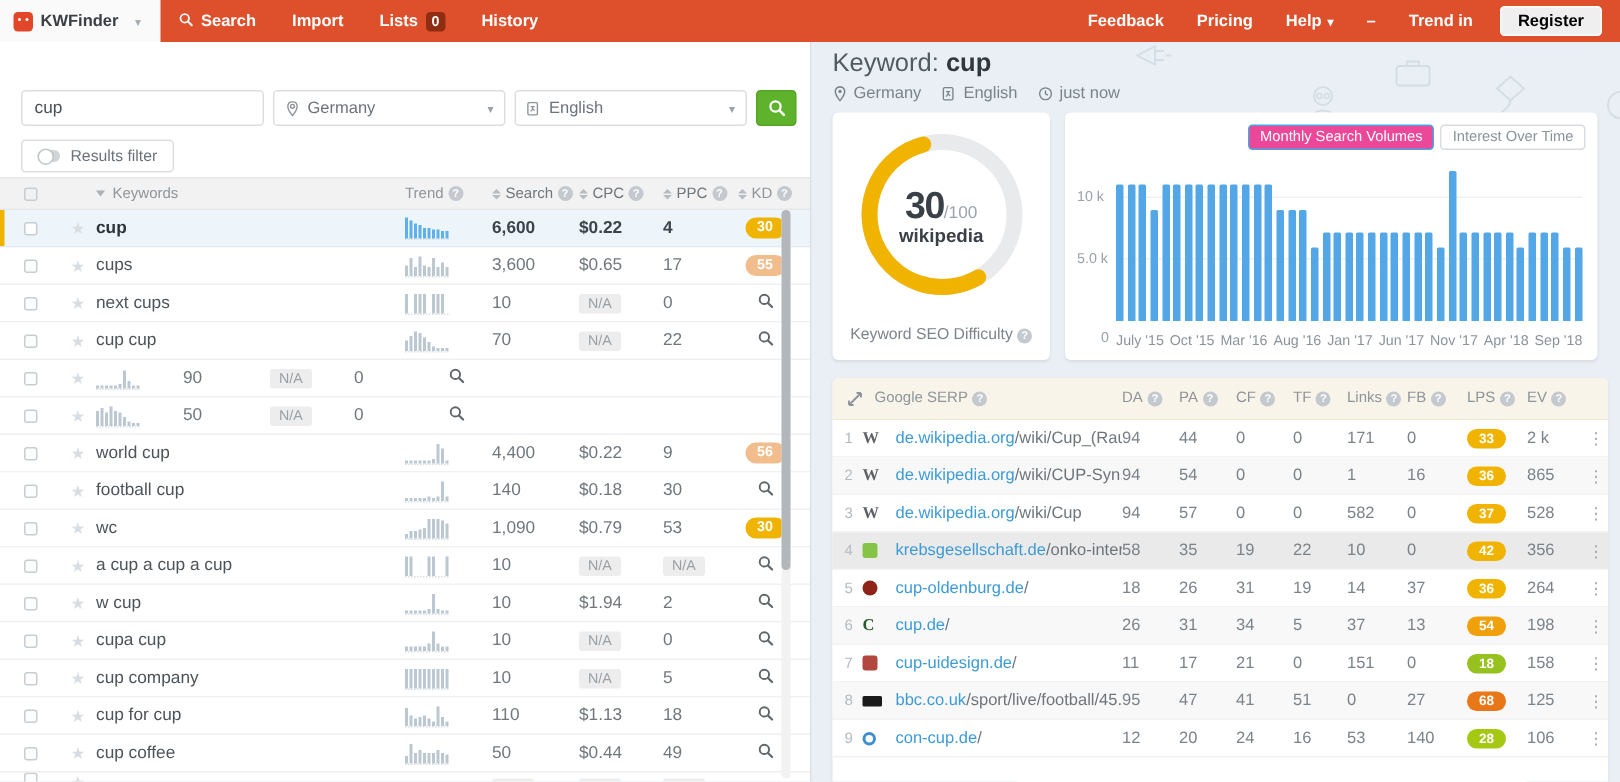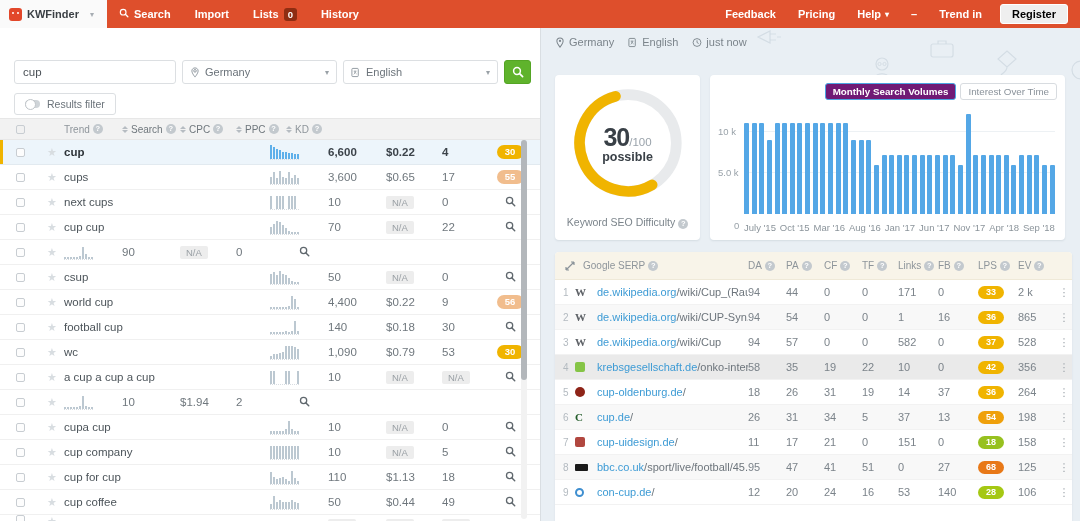--- a/index.html
+++ b/index.html
@@ -106,21 +106,21 @@
   .g-score { font-size:25px; font-weight:bold; color:#394047; letter-spacing:-1px; }
   .g-denom { font-size:11.5px; color:#9aa3ab; }
   .g-poss { font-size:12.5px; font-weight:bold; color:#394047; margin-top:-2px; }
   .g-caption { position:absolute; bottom:11px; width:100%; text-align:center; font-size:10.5px; color:#7b848b; }
 
   
   .card-chart { left:169px; top:47px; width:355px; height:165px; }
   .toggles { position:absolute; top:8px; right:8px; display:flex; gap:4px; z-index:3; }
   .tg { background:#fff; color:#8a929a; border:1px solid #d8dce0; border-radius:3px; font-size:9.8px; padding:2px 7px; cursor:pointer;
     font-family:"Liberation Sans", sans-serif; }
-  .tg.active { background:#701a75; color:#fff; border-color:#4ba4e2; font-weight:bold;text-align:center; }
+  .tg.active { background:#ec4899; color:#fff; border-color:#4ba4e2; font-weight:normal;text-align:center; }
   .chart-plot { position:absolute; left:8px; right:10px; top:36px; bottom:26px; }
   .gridline { position:absolute; left:26px; right:0; height:1px; background:#edf1f4; }
   .ylab { position:absolute; left:0; width:22px; text-align:left; font-size:9.5px; color:#99a2a9; }
   .bars { position:absolute; left:26px; right:0; top:0; bottom:0; display:flex; align-items:flex-end; justify-content:space-between; }
   .bars i { width:5px; background:#54a7e6; display:block; border-radius:1px 1px 0 0; }
   .xlabels { position:absolute; left:26px; right:0; bottom:-19px; display:flex; justify-content:space-between; font-size:9.5px; color:#8b949b; }
   .zero-lab { position:absolute; left:16px; bottom:-17px; font-size:9.5px; color:#99a2a9; }
 
   
   .card-serp { left:14px; top:224px; width:517px; height:300px; }
@@ -235,20 +235,24 @@
         <span>Results filter</span>
       </button>
     </div>
 
     <div class="kw-table">
       <div class="kw-head">
         <div class="col-check">
             <span class="cbx" style="background:#f1f1f1"></span>
           </div>
         <div class="col-star"></div>
+        <div class="col-kw hflex">
+          <span class="tri-kw"></span>
+          <span>Keywords</span>
+        </div>
         <div class="col-trend hflex" style="align-items:center">
           <span>Trend</span>
             <span class="q"></span>
         </div>
         <div class="col-search hflex">
           <span class="sorts">
               <i class="tri-u"></i>
               <i class="tri-d"></i>
             </span>
           <span>Search</span>
@@ -421,21 +425,20 @@
                   <circle cx="5" cy="5" r="3.4" fill="none" stroke="currentColor" stroke-width="1.4"></circle>
                   <line x1="7.6" y1="7.6" x2="10.6" y2="10.6" stroke="currentColor" stroke-width="1.6" stroke-linecap="round"></line>
                 </svg></span>
             </div>
           </div>
           <div class="kw-row">
             <div class="col-check">
               <span class="cbx"></span>
             </div>
             <div class="col-star">★</div>
-            <div class="col-kw"><span class="kw-word">csup</span></div>
             <div class="col-trend">
               <span class="spark">
                 <i style="height: 9.8px;"></i>
                 <i style="height: 11.2px;"></i>
                 <i style="height: 8.4px;"></i>
                 <i style="height: 12.6px;"></i>
                 <i style="height: 9.8px;"></i>
                 <i style="height: 8.4px;"></i>
                 <i style="height: 5.6px;"></i>
                 <i style="height: 2.8px;"></i>
@@ -565,20 +568,21 @@
                   <circle cx="5" cy="5" r="3.4" fill="none" stroke="currentColor" stroke-width="1.4"></circle>
                   <line x1="7.6" y1="7.6" x2="10.6" y2="10.6" stroke="currentColor" stroke-width="1.6" stroke-linecap="round"></line>
                 </svg></span>
             </div>
           </div>
           <div class="kw-row">
             <div class="col-check">
               <span class="cbx"></span>
             </div>
             <div class="col-star">★</div>
+            <div class="col-kw"><span class="kw-word">w cup</span></div>
             <div class="col-trend">
               <span class="spark">
                 <i style="height: 1.4px;"></i>
                 <i style="height: 1.4px;"></i>
                 <i style="height: 1.4px;"></i>
                 <i style="height: 1.4px;"></i>
                 <i style="height: 1.4px;"></i>
                 <i style="height: 2.8px;"></i>
                 <i style="height: 12.6px;"></i>
                 <i style="height: 2.8px;"></i>
@@ -786,20 +790,23 @@
           <circle cx="13" cy="13" r="3.2" fill="none" stroke="currentColor" stroke-width="1.2"></circle>
         </svg>
     </div>
     <div class="doodle" style="left:528px;top:30px">
       <svg width="24" height="24" viewBox="0 0 24 24">
           <circle cx="12" cy="12" r="9" fill="none" stroke="currentColor" stroke-width="1.2"></circle>
         </svg>
     </div>
 
     <div class="rp-head">
+      <div class="rp-title">
+        <span>Keyword:</span> <b>cup</b>
+      </div>
       <div class="rp-meta">
         <span class="mi">
           <svg viewBox="0 0 10 12">
               <path d="M5 1 C3 1 1.6 2.4 1.6 4.3 C1.6 6.8 5 11 5 11 C5 11 8.4 6.8 8.4 4.3 C8.4 2.4 7 1 5 1 Z" fill="none" stroke="#7b848b" stroke-width="1.1"></path>
               <circle cx="5" cy="4.3" r="1.2" fill="#7b848b"></circle>
             </svg>
           <span>Germany</span>
         </span>
         <span class="mi">
           <svg viewBox="0 0 11 12">
@@ -822,21 +829,21 @@
       <div class="gauge-wrap">
         <svg width="116" height="116" viewBox="0 0 120 120">
           <circle cx="60" cy="60" r="50" fill="none" stroke="#e8eaec" stroke-width="11"></circle>
           <path d="M 47.06 11.70 A 50 50 0 1 0 85 103.30" fill="none" stroke="#f0b400" stroke-width="11" stroke-linecap="round"></path>
         </svg>
         <div class="gauge-txt">
           <div class="g-line1">
             <span class="g-score">30</span>
             <span class="g-denom">/100</span>
           </div>
-          <div class="g-poss">possible</div>
+          <div class="g-poss">wikipedia</div>
         </div>
       </div>
       <div class="g-caption">
         <span>Keyword SEO Difficulty</span><span class="q"></span>
       </div>
     </div>
 
     <div class="card card-chart">
       <div class="toggles">
         <button class="tg active">Monthly Search Volumes</button>

